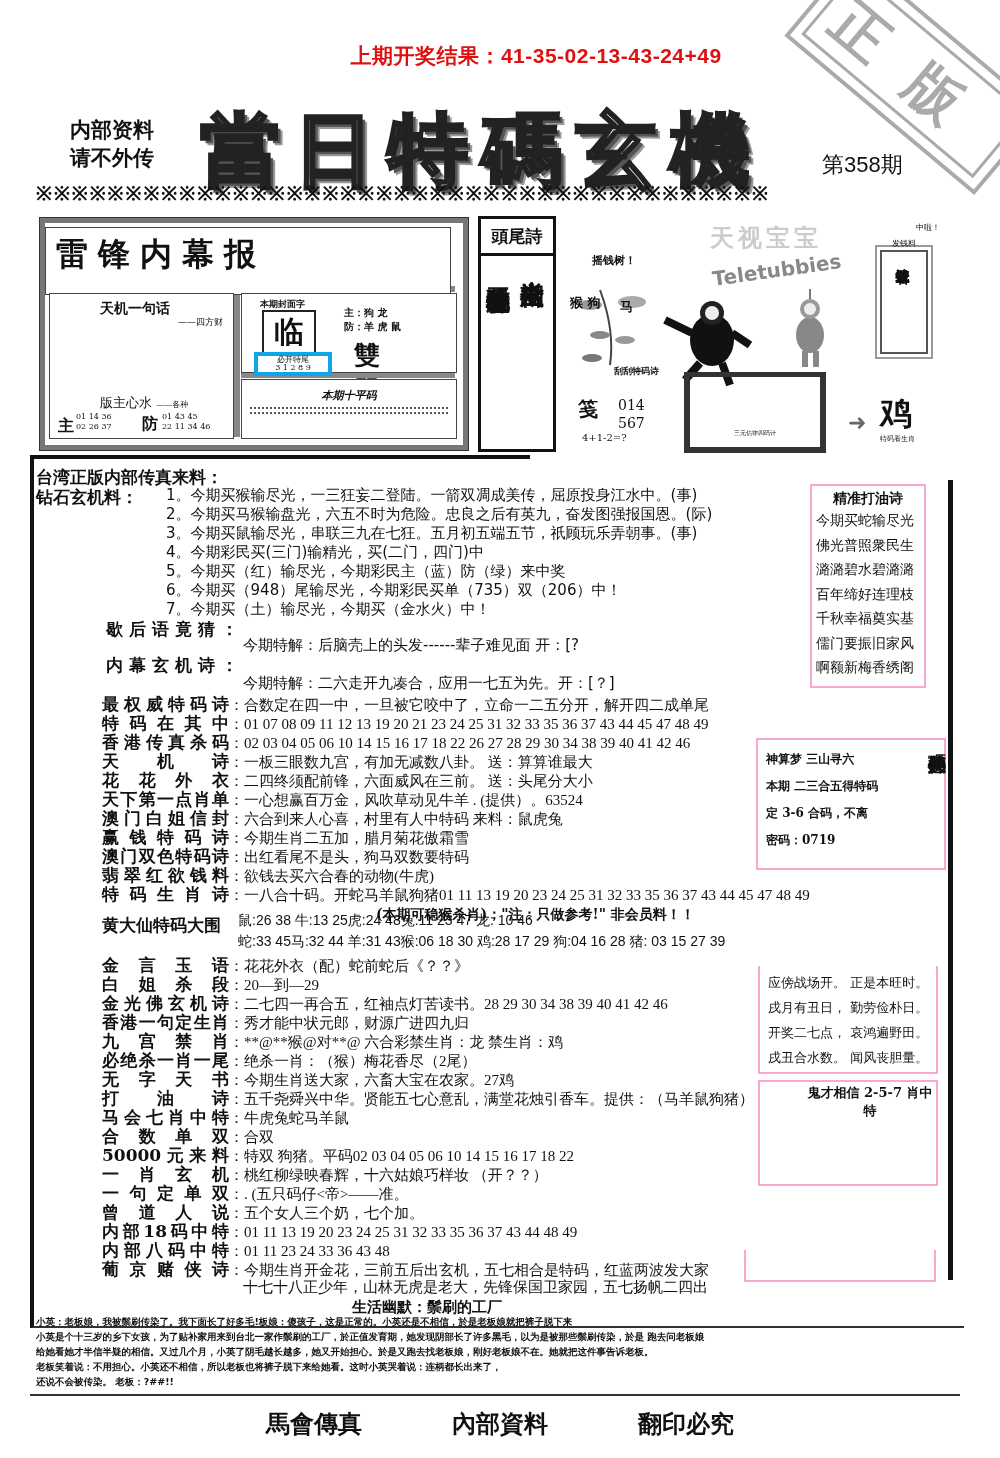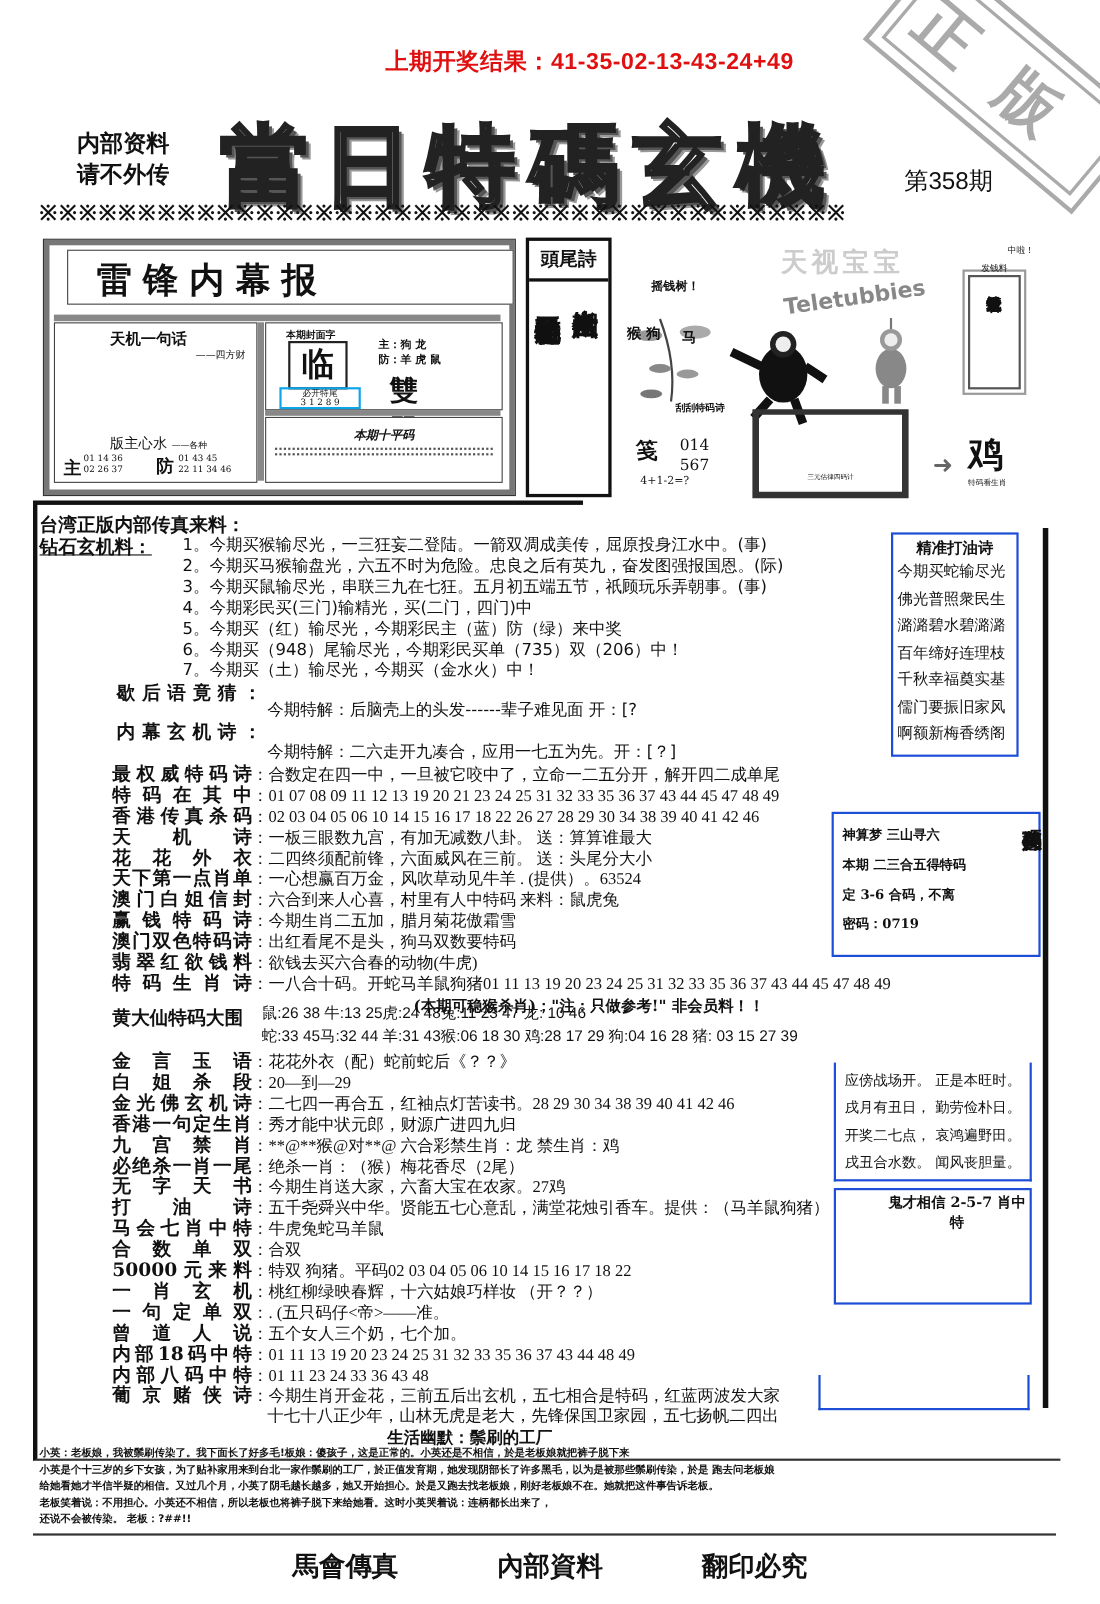--- a/index.html
+++ b/index.html
@@ -10,41 +10,41 @@
   #last-result{left:0;top:42px;width:1000px;text-align:center;color:#e01010;font-family:"Liberation Sans",sans-serif;font-weight:bold;font-size:21px;letter-spacing:0.5px;margin-left:36px;}
   #internal-note{left:70px;top:116px;font-size:21px;line-height:28px;font-weight:bold;font-family:"DejaVu Sans",sans-serif;}
   #main-title{left:200px;top:98px;font-size:80px;font-weight:bold;letter-spacing:14px;color:#fff;-webkit-text-stroke:3px #222;text-shadow:4px 4px 0 #555,6px 6px 0 #999;font-family:"DejaVu Serif",serif;}
   #issue{left:822px;top:150px;font-size:22px;font-family:"Liberation Sans",sans-serif;}
   #stamp{left:790px;top:20px;width:240px;height:100px;border:4px solid #aaa;transform:rotate(40deg);}
   #stamp-inner{position:absolute;left:8px;top:8px;right:8px;bottom:8px;border:3px solid #aaa;color:#aaa;font-size:56px;font-weight:bold;text-align:center;line-height:80px;letter-spacing:40px;}
   #star-row{left:36px;top:180px;width:930px;font-size:19px;letter-spacing:2px;white-space:nowrap;overflow:hidden;font-weight:bold;}
   
   #leifeng{left:40px;top:218px;width:418px;height:222px;border:5px solid #777;outline:1px solid #333;}
   .lf-inner{position:absolute;background:#fff;border:1px solid #444;}
-  #lf-title{left:16px;top:4px;width:406px;height:50px;font-size:32px;font-weight:bold;letter-spacing:10px;padding-left:26px;line-height:52px;box-sizing:border-box;}
+  #lf-title{left:0;top:4px;width:406px;height:68px;font-size:32px;font-weight:bold;letter-spacing:10px;padding-left:10px;line-height:52px;box-sizing:border-box;}
   #lf-left{left:4px;top:70px;width:183px;height:144px;}
   #lf-right{left:196px;top:70px;width:214px;height:78px;}
   #lf-right2{left:196px;top:156px;width:214px;height:58px;}
   .lf-vsep{position:absolute;left:189px;top:70px;width:6px;height:144px;background:#888;}
   .lf-hsep{position:absolute;left:4px;top:63px;width:406px;height:6px;background:#888;}
   .lf-hsep2{position:absolute;left:196px;top:149px;width:214px;height:6px;background:#888;}
   
   #poem-box{left:478px;top:216px;width:72px;height:230px;border:3px solid #111;}
   #poem-head{height:34px;border-bottom:3px solid #111;text-align:center;font-weight:bold;font-size:17px;line-height:34px;}
   .vcol{position:absolute;writing-mode:vertical-rl;font-family:"DejaVu Sans",sans-serif;font-size:24px;font-weight:bold;letter-spacing:0;line-height:26px;}
   #rock-frame{left:684px;top:372px;width:130px;height:70px;border:6px solid #333;border-top-width:5px;}
   
   #scroll{left:880px;top:250px;width:44px;height:100px;border:2px solid #555;outline:2px solid #999;outline-offset:3px;}
   
   #main-box{left:30px;top:456px;width:930px;height:870px;border-left:4px solid #111;border-bottom:2px solid #333;}
   #main-box-right{left:948px;top:480px;width:5px;height:800px;background:#111;}
   .row{position:absolute;left:102px;font-size:15px;line-height:20px;white-space:nowrap;}
   .row .lbl{display:inline-block;width:127px;font-size:17px;font-weight:bold;text-align-last:justify;text-align:justify;font-family:"DejaVu Serif",serif;}
   .row .val{font-family:"Liberation Serif",serif;font-size:15px;}
-  .side-box{position:absolute;border:2px solid #1d4ed8;background:#fff;}
+  .side-box{position:absolute;border:2px solid #f9a8d4;background:#fff;}
   .side-box .h{font-weight:bold;text-align:center;font-size:14px;}
   .side-box .l{font-size:14px;white-space:nowrap;}
   #story{left:36px;top:1314px;width:700px;font-size:9.5px;line-height:15px;font-weight:bold;font-family:"DejaVu Sans",sans-serif;white-space:nowrap;}
   #footer{left:0;top:1408px;width:1000px;display:flex;justify-content:center;gap:90px;font-size:24px;font-weight:bold;font-family:"DejaVu Serif",serif;}
 </style>
 </head>
 <body>
 
 <div id="stamp" class="abs">
     <div id="stamp-inner">正版</div>
@@ -77,21 +77,21 @@
         <div>01 43 45</div>
         <div>22 11 34 46</div>
       </div>
   </div>
   <div id="lf-right" class="lf-inner">
     <div class="abs" style="left:18px;top:4px;font-size:9px;font-weight:bold;">本期封面字</div>
     <div class="abs" style="left:20px;top:16px;width:50px;height:40px;border:2px solid #222;text-align:center;font-size:30px;font-weight:bold;line-height:40px;">临</div>
     <div class="abs" style="left:102px;top:12px;font-size:10px;font-weight:bold;">主：狗  龙</div>
     <div class="abs" style="left:102px;top:26px;font-size:10px;font-weight:bold;">防：羊 虎 鼠</div>
     <div class="abs" style="left:112px;top:44px;font-size:26px;font-weight:bold;letter-spacing:14px;">雙 單</div>
-    <div class="abs" style="left:12px;top:58px;width:70px;height:16px;border:2px solid #0ea5e9;font-size:8px;text-align:center;line-height:8px;">
+    <div class="abs" style="left:12px;top:58px;width:70px;height:16px;border:4px solid #0ea5e9;font-size:8px;text-align:center;line-height:8px;">
         <div>必开特尾</div>
         <div>3 1 2 8 9</div>
       </div>
   </div>
   <div id="lf-right2" class="lf-inner">
     <div style="text-align:center;font-size:11px;font-weight:bold;margin-top:8px;font-style:italic;">本期十平码</div>
     <div style="margin:4px 8px;height:3px;border-top:2px dotted #555;border-bottom:2px dotted #555;"></div>
   </div>
 </div>
 
@@ -147,21 +147,21 @@
 <div class="abs" style="left:582px;top:432px;font-size:10px;">4+1-2=?</div>
 <div class="abs" style="left:848px;top:410px;font-size:22px;color:#666;">➜</div>
 <div class="abs" style="left:880px;top:392px;font-size:32px;font-weight:bold;">鸡</div>
 <div class="abs" style="left:880px;top:434px;font-size:7px;">特码看生肖</div>
 
 <div id="main-box" class="abs"></div>
 <div class="abs" style="left:30px;top:455px;width:500px;height:4px;background:#111;"></div>
 <div id="main-box-right" class="abs"></div>
 
 <div class="abs" style="left:36px;top:466px;font-size:17px;font-weight:bold;">台湾正版内部传真来料：</div>
-<div class="abs" style="left:36px;top:486px;font-size:17px;font-weight:bold;text-decoration:underline;">钻石玄机料：</div>
+<div class="abs" style="left:36px;top:486px;font-size:17px;font-weight:bold;">钻石玄机料：</div>
 <div class="abs" style="left:166px;top:486px;font-size:15px;line-height:19px;white-space:nowrap;font-family:'DejaVu Sans',sans-serif;">
   <div>1。今期买猴输尽光，一三狂妄二登陆。一箭双凋成美传，屈原投身江水中。(事)</div>
     <div>2。今期买马猴输盘光，六五不时为危险。忠良之后有英九，奋发图强报国恩。(际)</div>
     <div>3。今期买鼠输尽光，串联三九在七狂。五月初五端五节，祇顾玩乐弄朝事。(事)</div>
     <div>4。今期彩民买(三门)输精光，买(二门，四门)中</div>
     <div>5。今期买（红）输尽光，今期彩民主（蓝）防（绿）来中奖</div>
     <div>6。今期买（948）尾输尽光，今期彩民买单（735）双（206）中！</div>
     <div>7。今期买（土）输尽光，今期买（金水火）中！</div>
 </div>
 

